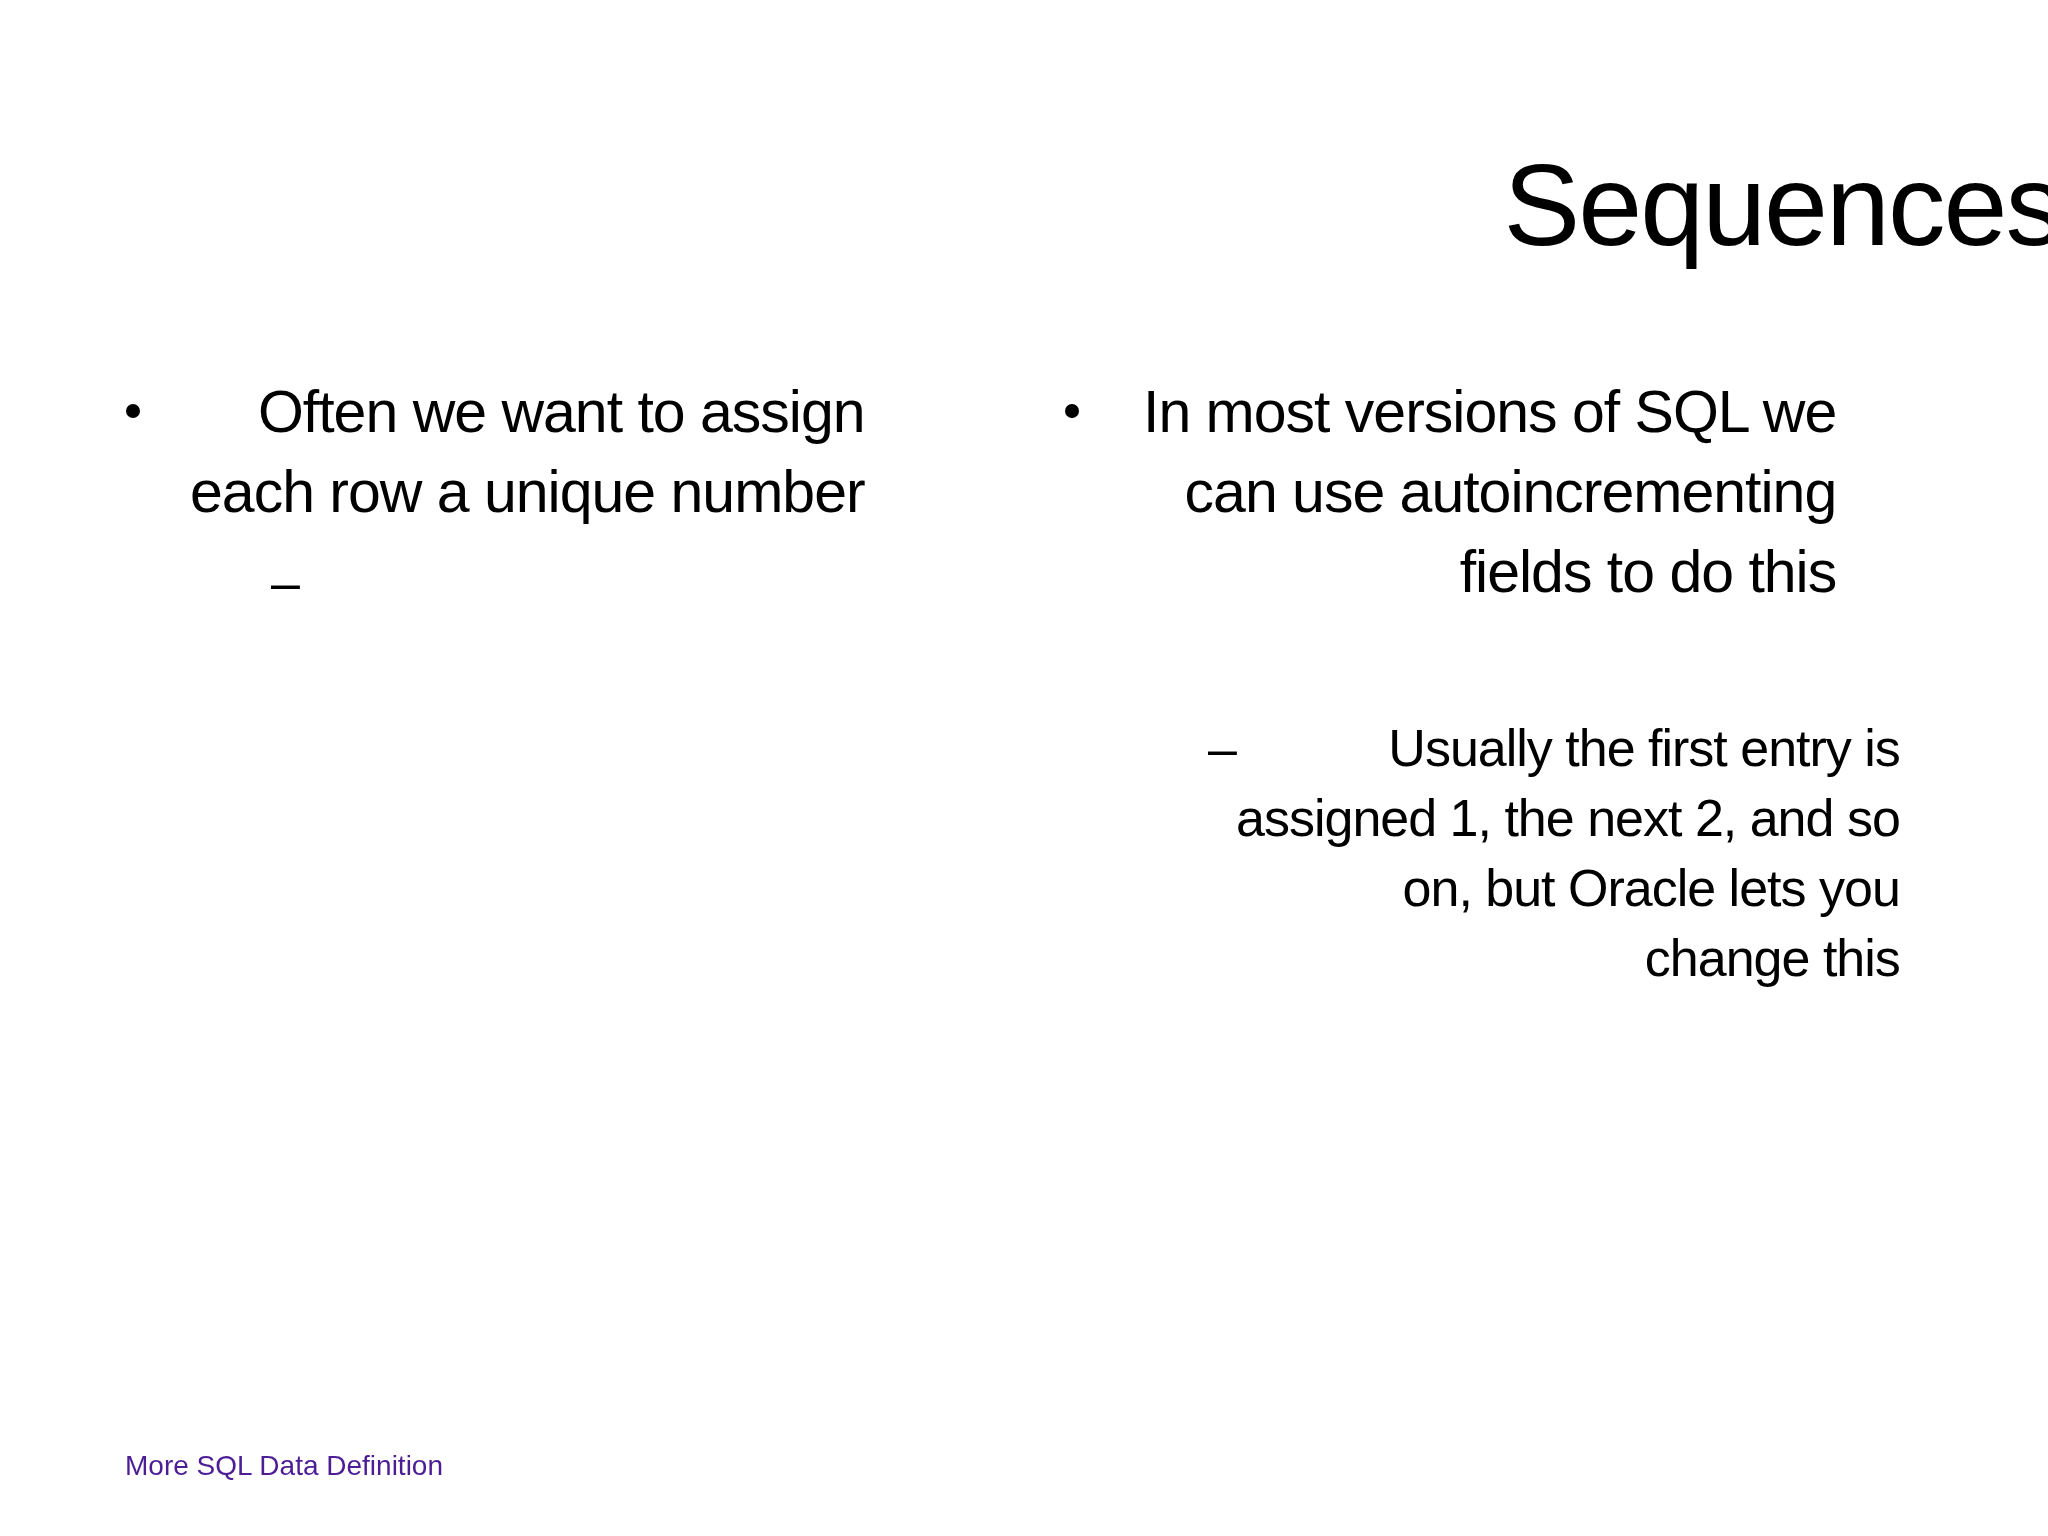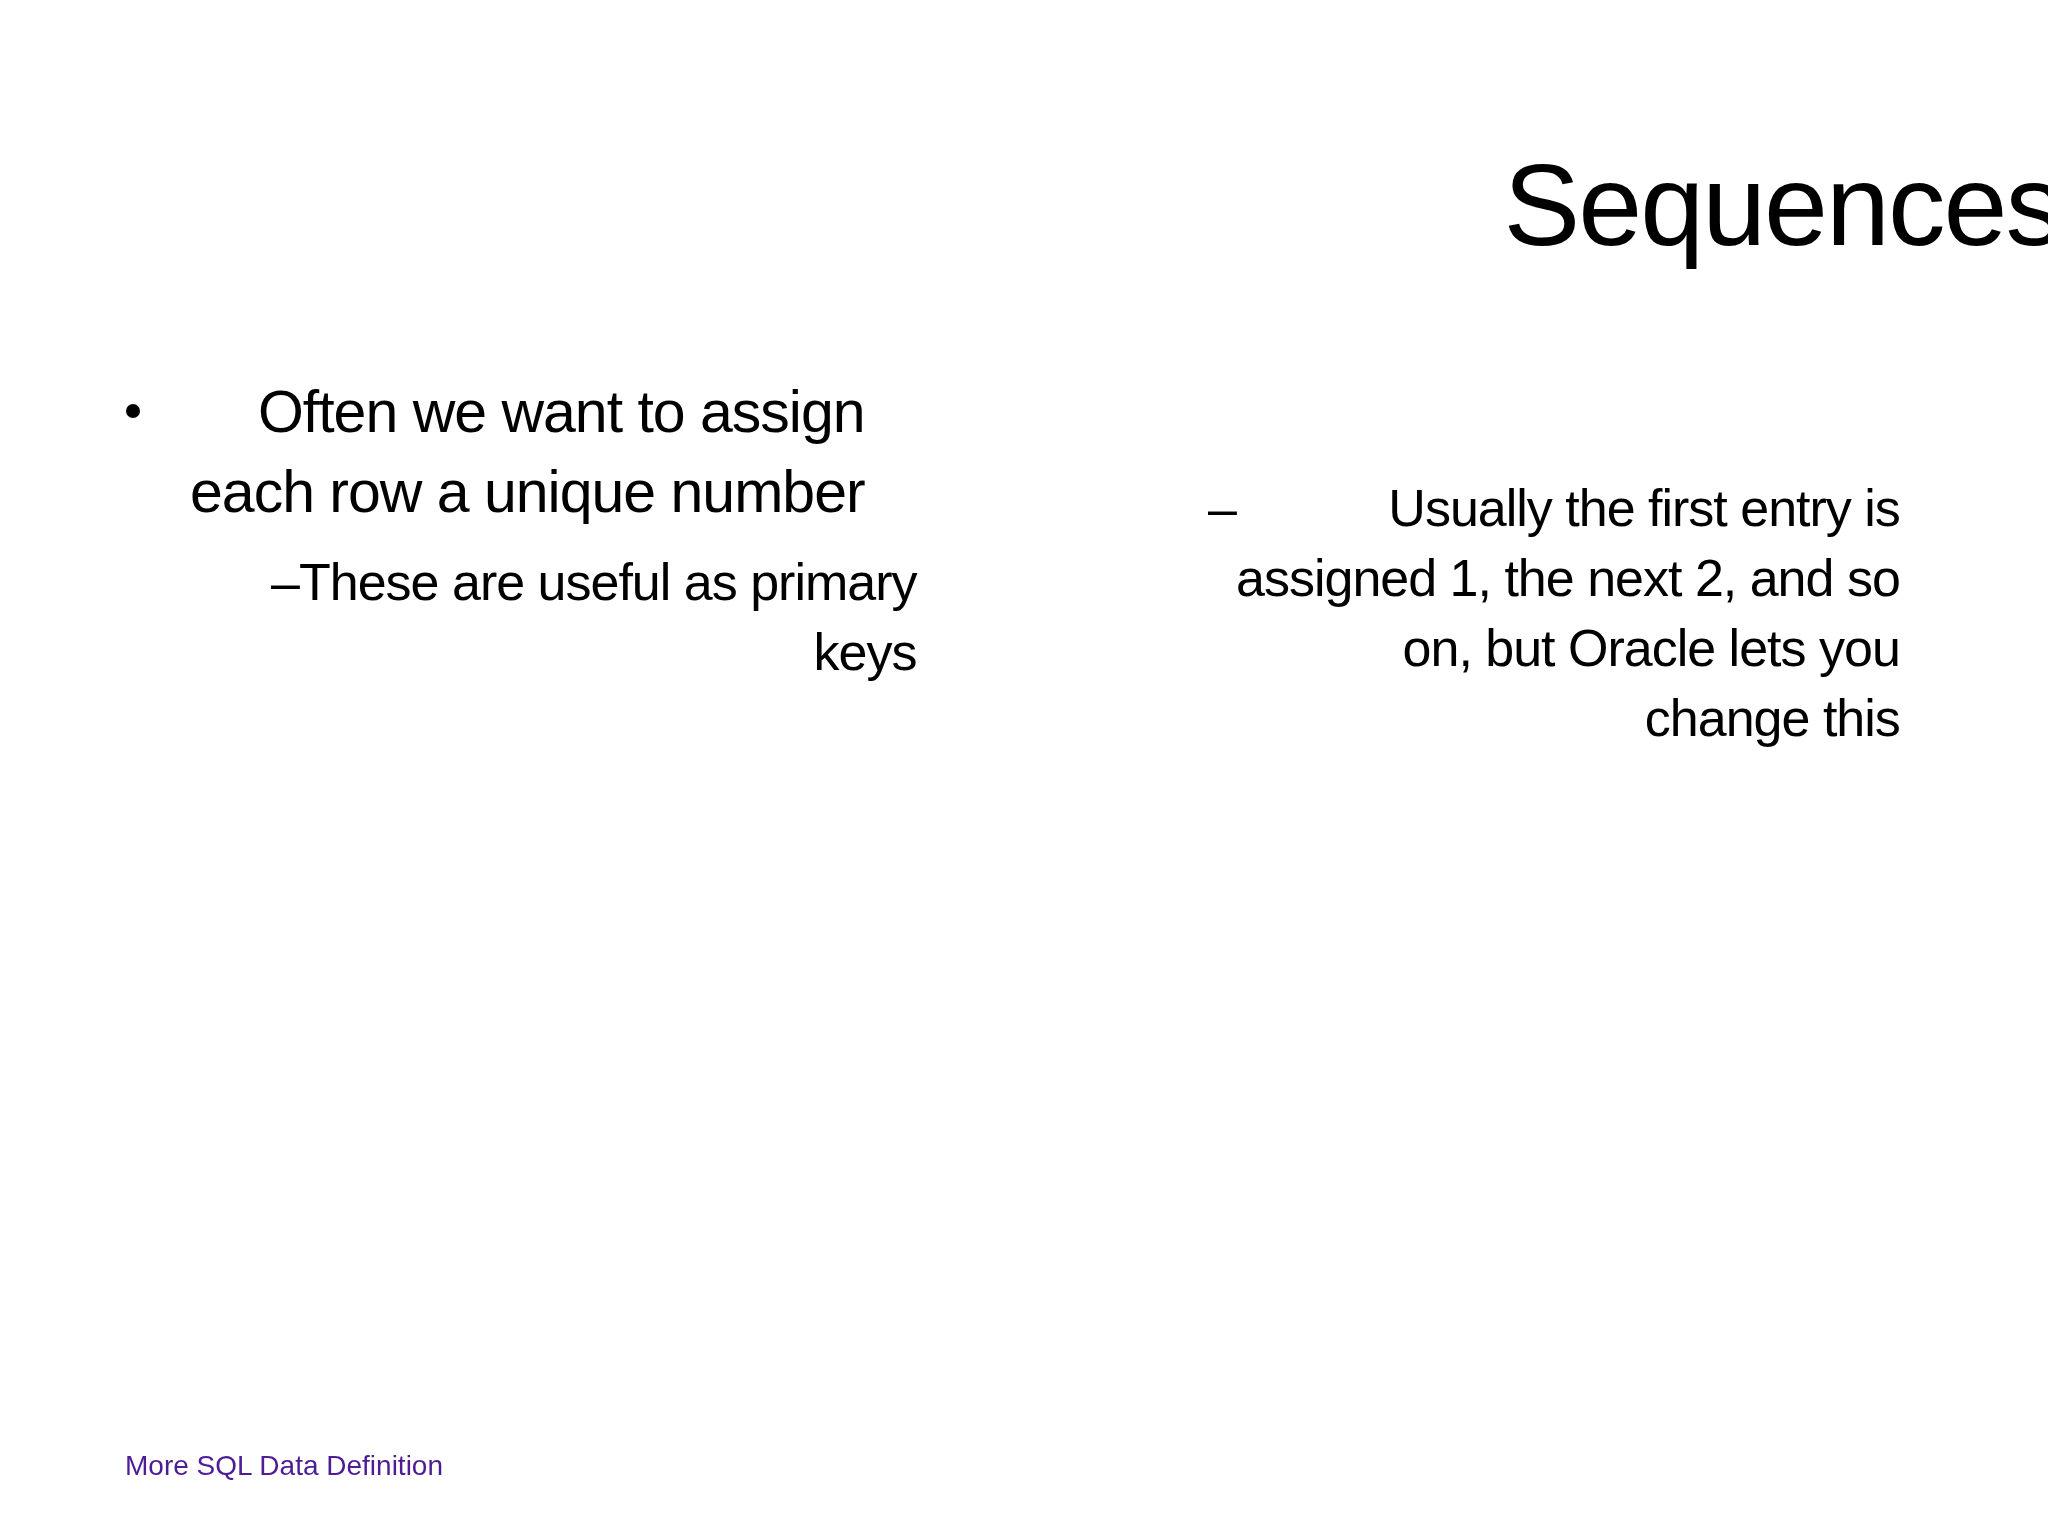--- a/index.html
+++ b/index.html
@@ -93,26 +93,32 @@
   <div class="column left">
     <div class="bullet-row level1">
       <span class="marker-cell-l1">
         <span class="dot"></span>
       </span>
       <span class="bullet-text">Often we want to assign
 each row a unique number</span>
     </div>
     <div class="bullet-row level2">
       <span class="marker-cell-l2">–</span>
-      <span class="bullet-text">These are useful as primary
-keys</span>
     </div>
   </div>
 
   <div class="column right">
+    <div class="bullet-row level1">
+      <span class="marker-cell-l1">
+        <span class="dot"></span>
+      </span>
+      <span class="bullet-text">In most versions of SQL we
+can use autoincrementing
+fields to do this</span>
+    </div>
     <div class="bullet-row level2">
       <span class="marker-cell-l2">–</span>
       <span class="bullet-text">Usually the first entry is
 assigned 1, the next 2, and so
 on, but Oracle lets you
 change this</span>
     </div>
   </div>
 
   <div class="footer">More SQL Data Definition</div>

